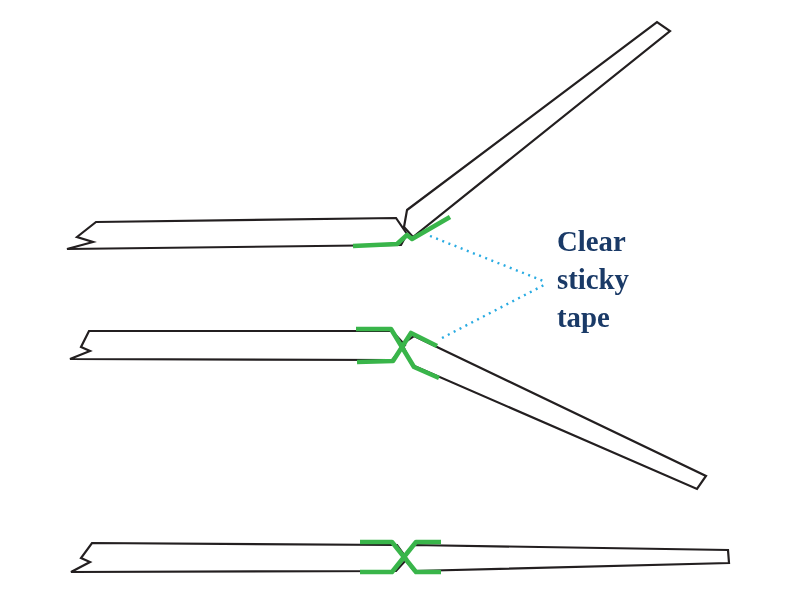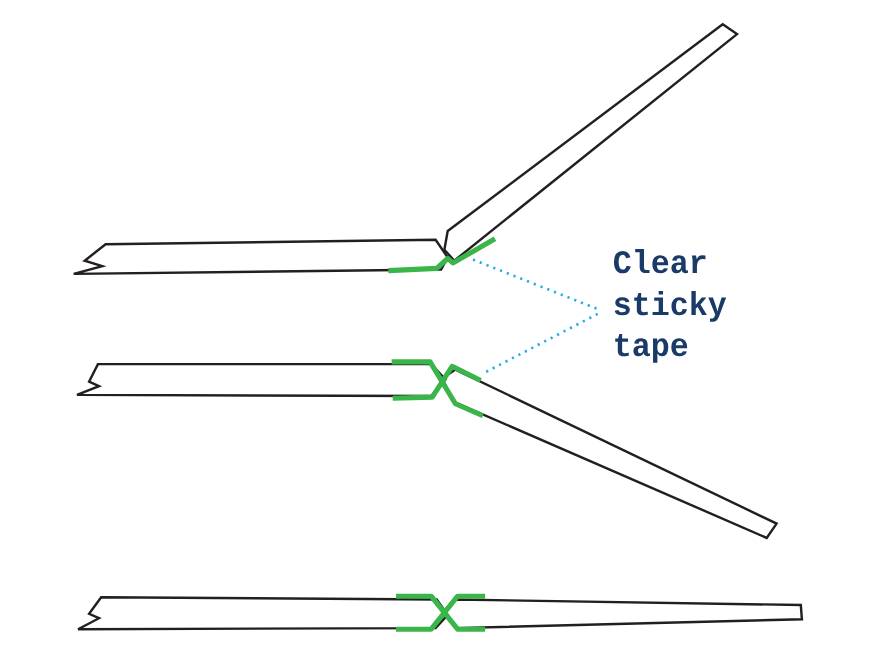--- a/index.html
+++ b/index.html
@@ -6,21 +6,21 @@
     --outline:#231f20;
     --tape-green:#39b54a;
     --callout-blue:#29abe2;
     --text-navy:#1a3a67;
     --background:#ffffff;
   }
   html,body{margin:0;padding:0;background:#fff;}
   .canvas{
     position:relative;width:800px;height:600px;
     background:var(--background);overflow:hidden;
-    font-family:Liberation Mono, monospace;
+    font-family:Liberation Serif, serif;
   }
   .diagram-svg{position:absolute;left:0;top:0;}
   .strip{
     fill:#ffffff;stroke:var(--outline);stroke-width:2.2;
     stroke-linejoin:miter;
   }
   .tape{
     fill:none;stroke:var(--tape-green);stroke-width:4.6;
     stroke-linejoin:round;stroke-linecap:butt;
   }

